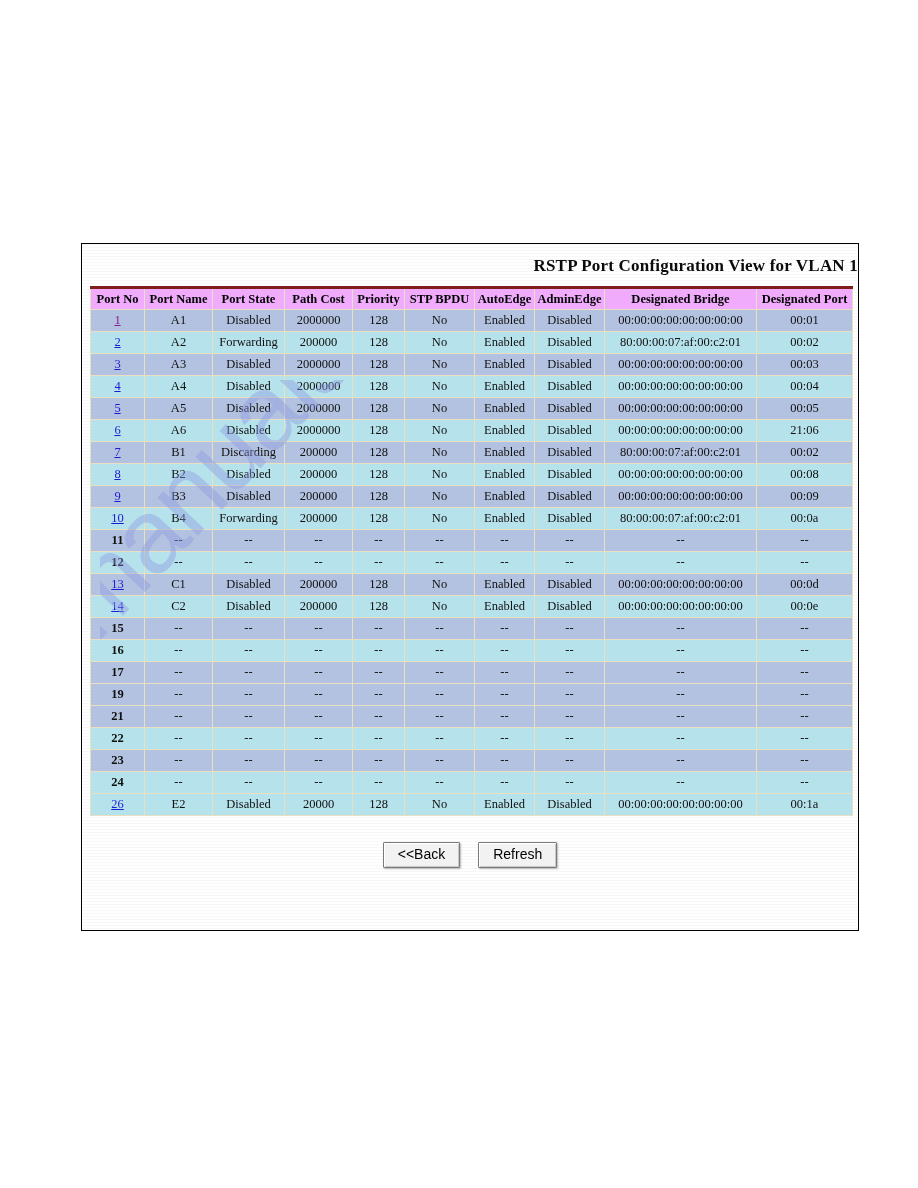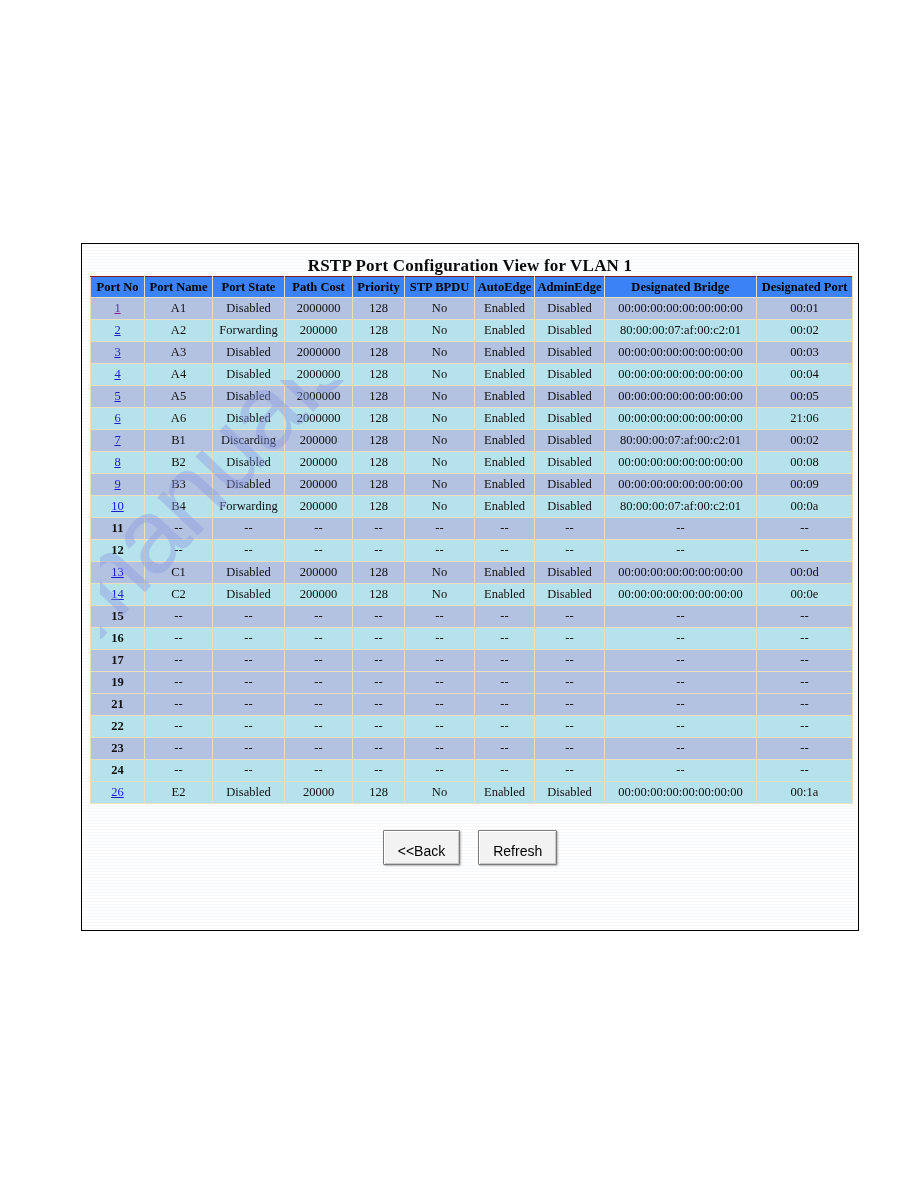--- a/index.html
+++ b/index.html
@@ -64,27 +64,27 @@
         rgba(244,246,248,0.85) 1px,
         rgba(255,255,255,0.85) 1px,
         rgba(255,255,255,0.85) 3px);
     pointer-events: none;
     z-index: 0;
   }
   #page-frame > * { position: relative; z-index: 1; }
 
   
   #view-title {
-    text-align: center;
+    text-align: right;
     font-family: "Liberation Serif", serif;
     font-size: 17px;
     font-weight: bold;
     color: #0b0b0b;
     padding-top: 12px;
-    padding-bottom: 0;
+    padding-bottom: 10px;
     letter-spacing: 0.2px;
   }
 
   
   #table-wrap {
     padding: 0 8px;
   }
   table#rstp-table {
     border-collapse: collapse;
     width: 762px;
@@ -98,26 +98,26 @@
   table#rstp-table td {
     border: 1px solid #e9e0c2;
     text-align: center;
     padding: 0;
     height: 21px;
     line-height: 21px;
     overflow: hidden;
     white-space: nowrap;
   }
   table#rstp-table thead th {
-    background: #3b82f6;
+    background: #f0abfc;
     font-weight: bold;
     font-size: 12.5px;
     height: 20px;
     line-height: 20px;
-    border-top: 1px solid #7f1d1d;
+    border-top: 3px solid #7f1d1d;
     border-bottom: 1px solid #e9e0c2;
     color: #000000;
   }
   
   tbody tr.row-odd  td { background: #b3c2e0; }
   tbody tr.row-even td { background: #b6e2ec; }
 
   
   a.port-link {
     color: #1b1bd4;
@@ -146,21 +146,21 @@
     margin-top: 26px;
   }
   .win-button {
     display: inline-block;
     font-family: "Liberation Sans", sans-serif;
     font-size: 14px;
     color: #000000;
     background: #f2f2f2;
     border: 1px solid #7b7b7b;
     box-shadow: inset 1px 1px 0 #ffffff, inset -1px -1px 0 #c8c8c8, 1px 1px 2px rgba(0,0,0,0.28);
-    padding: 12px 14px 4px 14px;
+    padding: 3px 14px 4px 14px;
     margin: 0 7px;
     cursor: pointer;
     line-height: 17px;
     border-radius: 1px;
   }
 </style>
 </head>
 <body>
 
 <div id="watermark">

